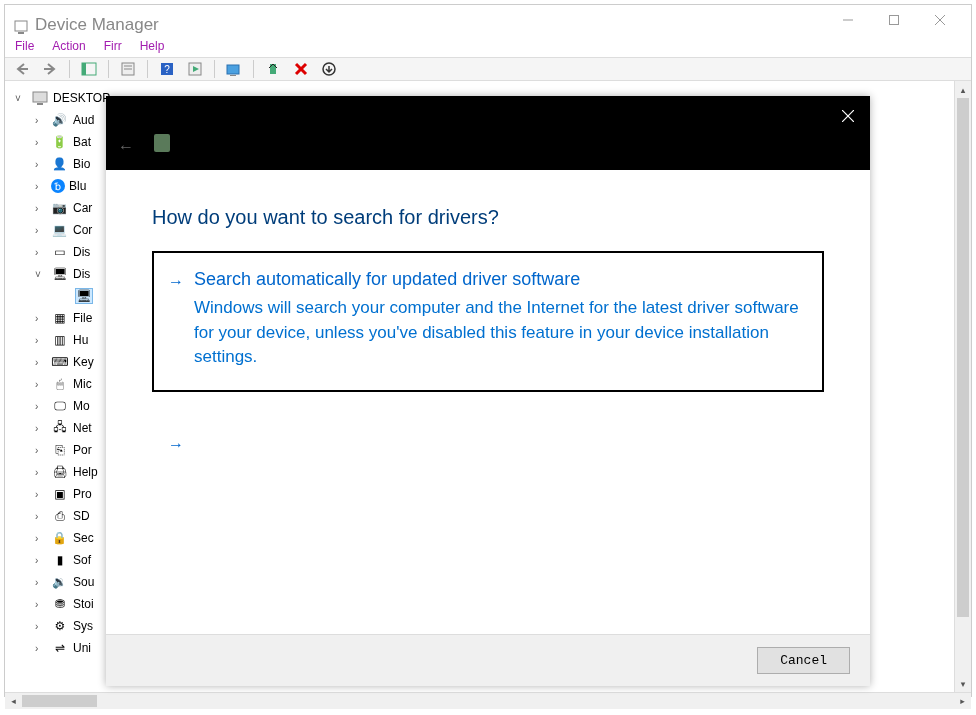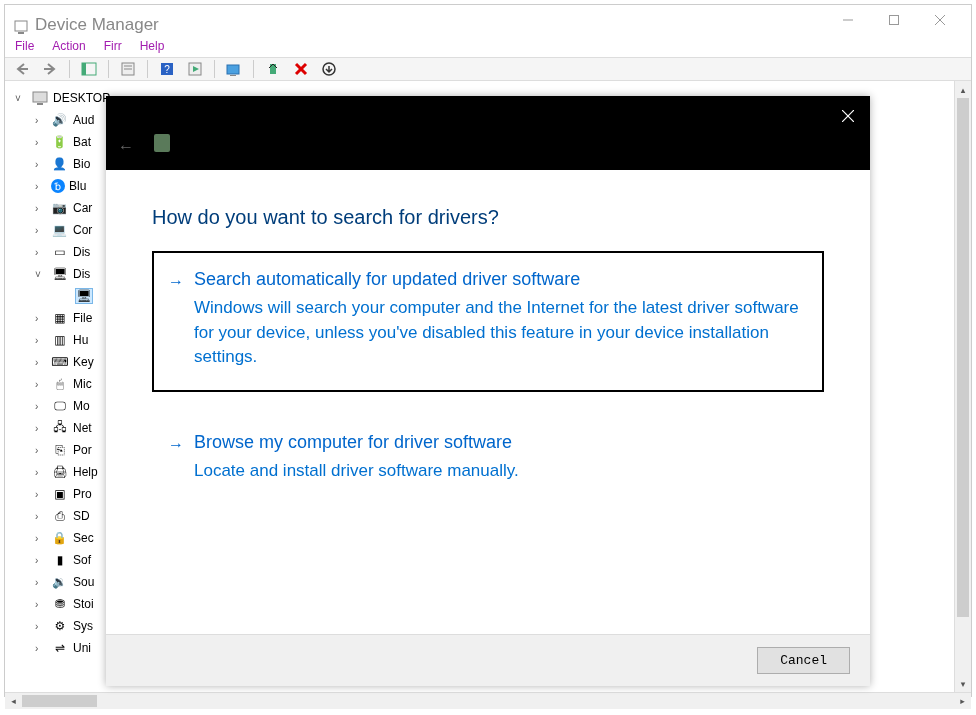--- a/index.html
+++ b/index.html
@@ -345,23 +345,19 @@
     <div class="option selected">
       <div class="option-arrow">→</div>
       <div class="option-text">
         <div class="option-title">Search automatically for updated driver software</div>
         <div class="option-desc">Windows will search your computer and the Internet for the latest driver software for your device, unless you've disabled this feature in your device installation settings.</div>
       </div>
     </div>
 
     <div class="option">
       <div class="option-arrow">→</div>
-      <div class="option-text">
-        <div class="option-title">Browse my computer for driver software</div>
-        <div class="option-desc">Locate and install driver software manually.</div>
-      </div>
     </div>
   </div>
 
   <div class="dialog-footer">
     <button class="btn-cancel">Cancel</button>
   </div>
 </div>
 
 </body></html>

